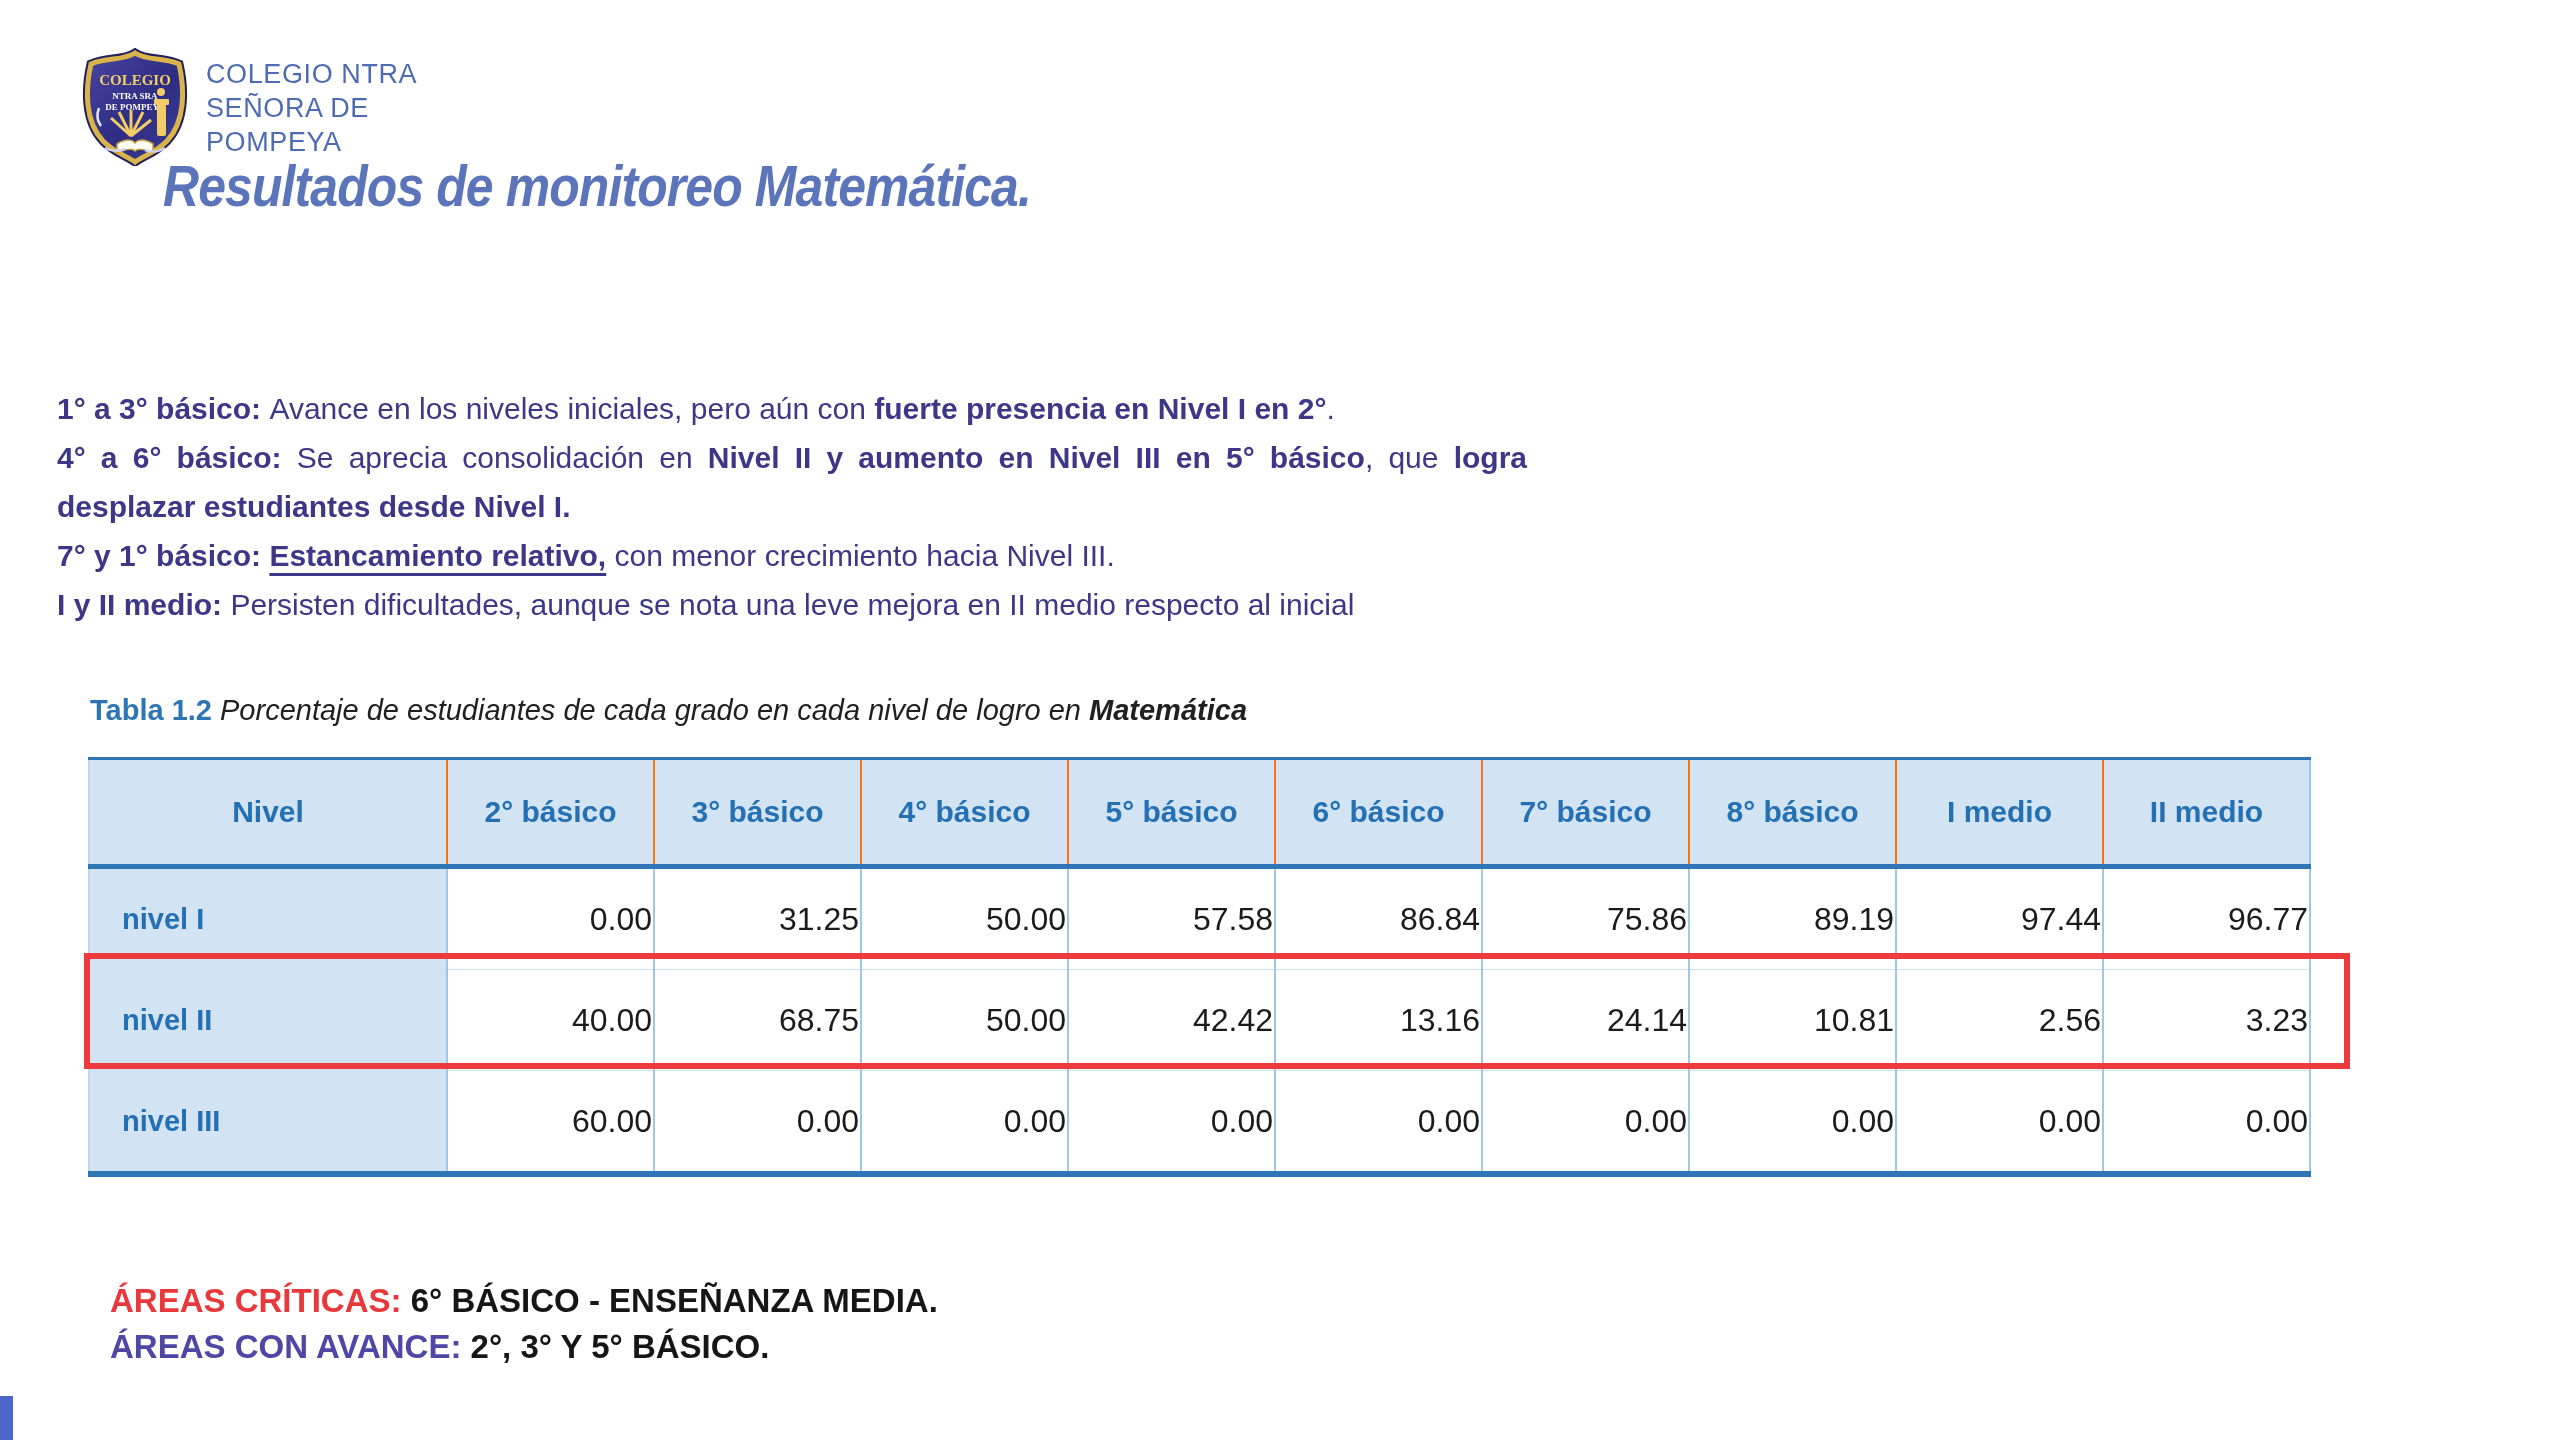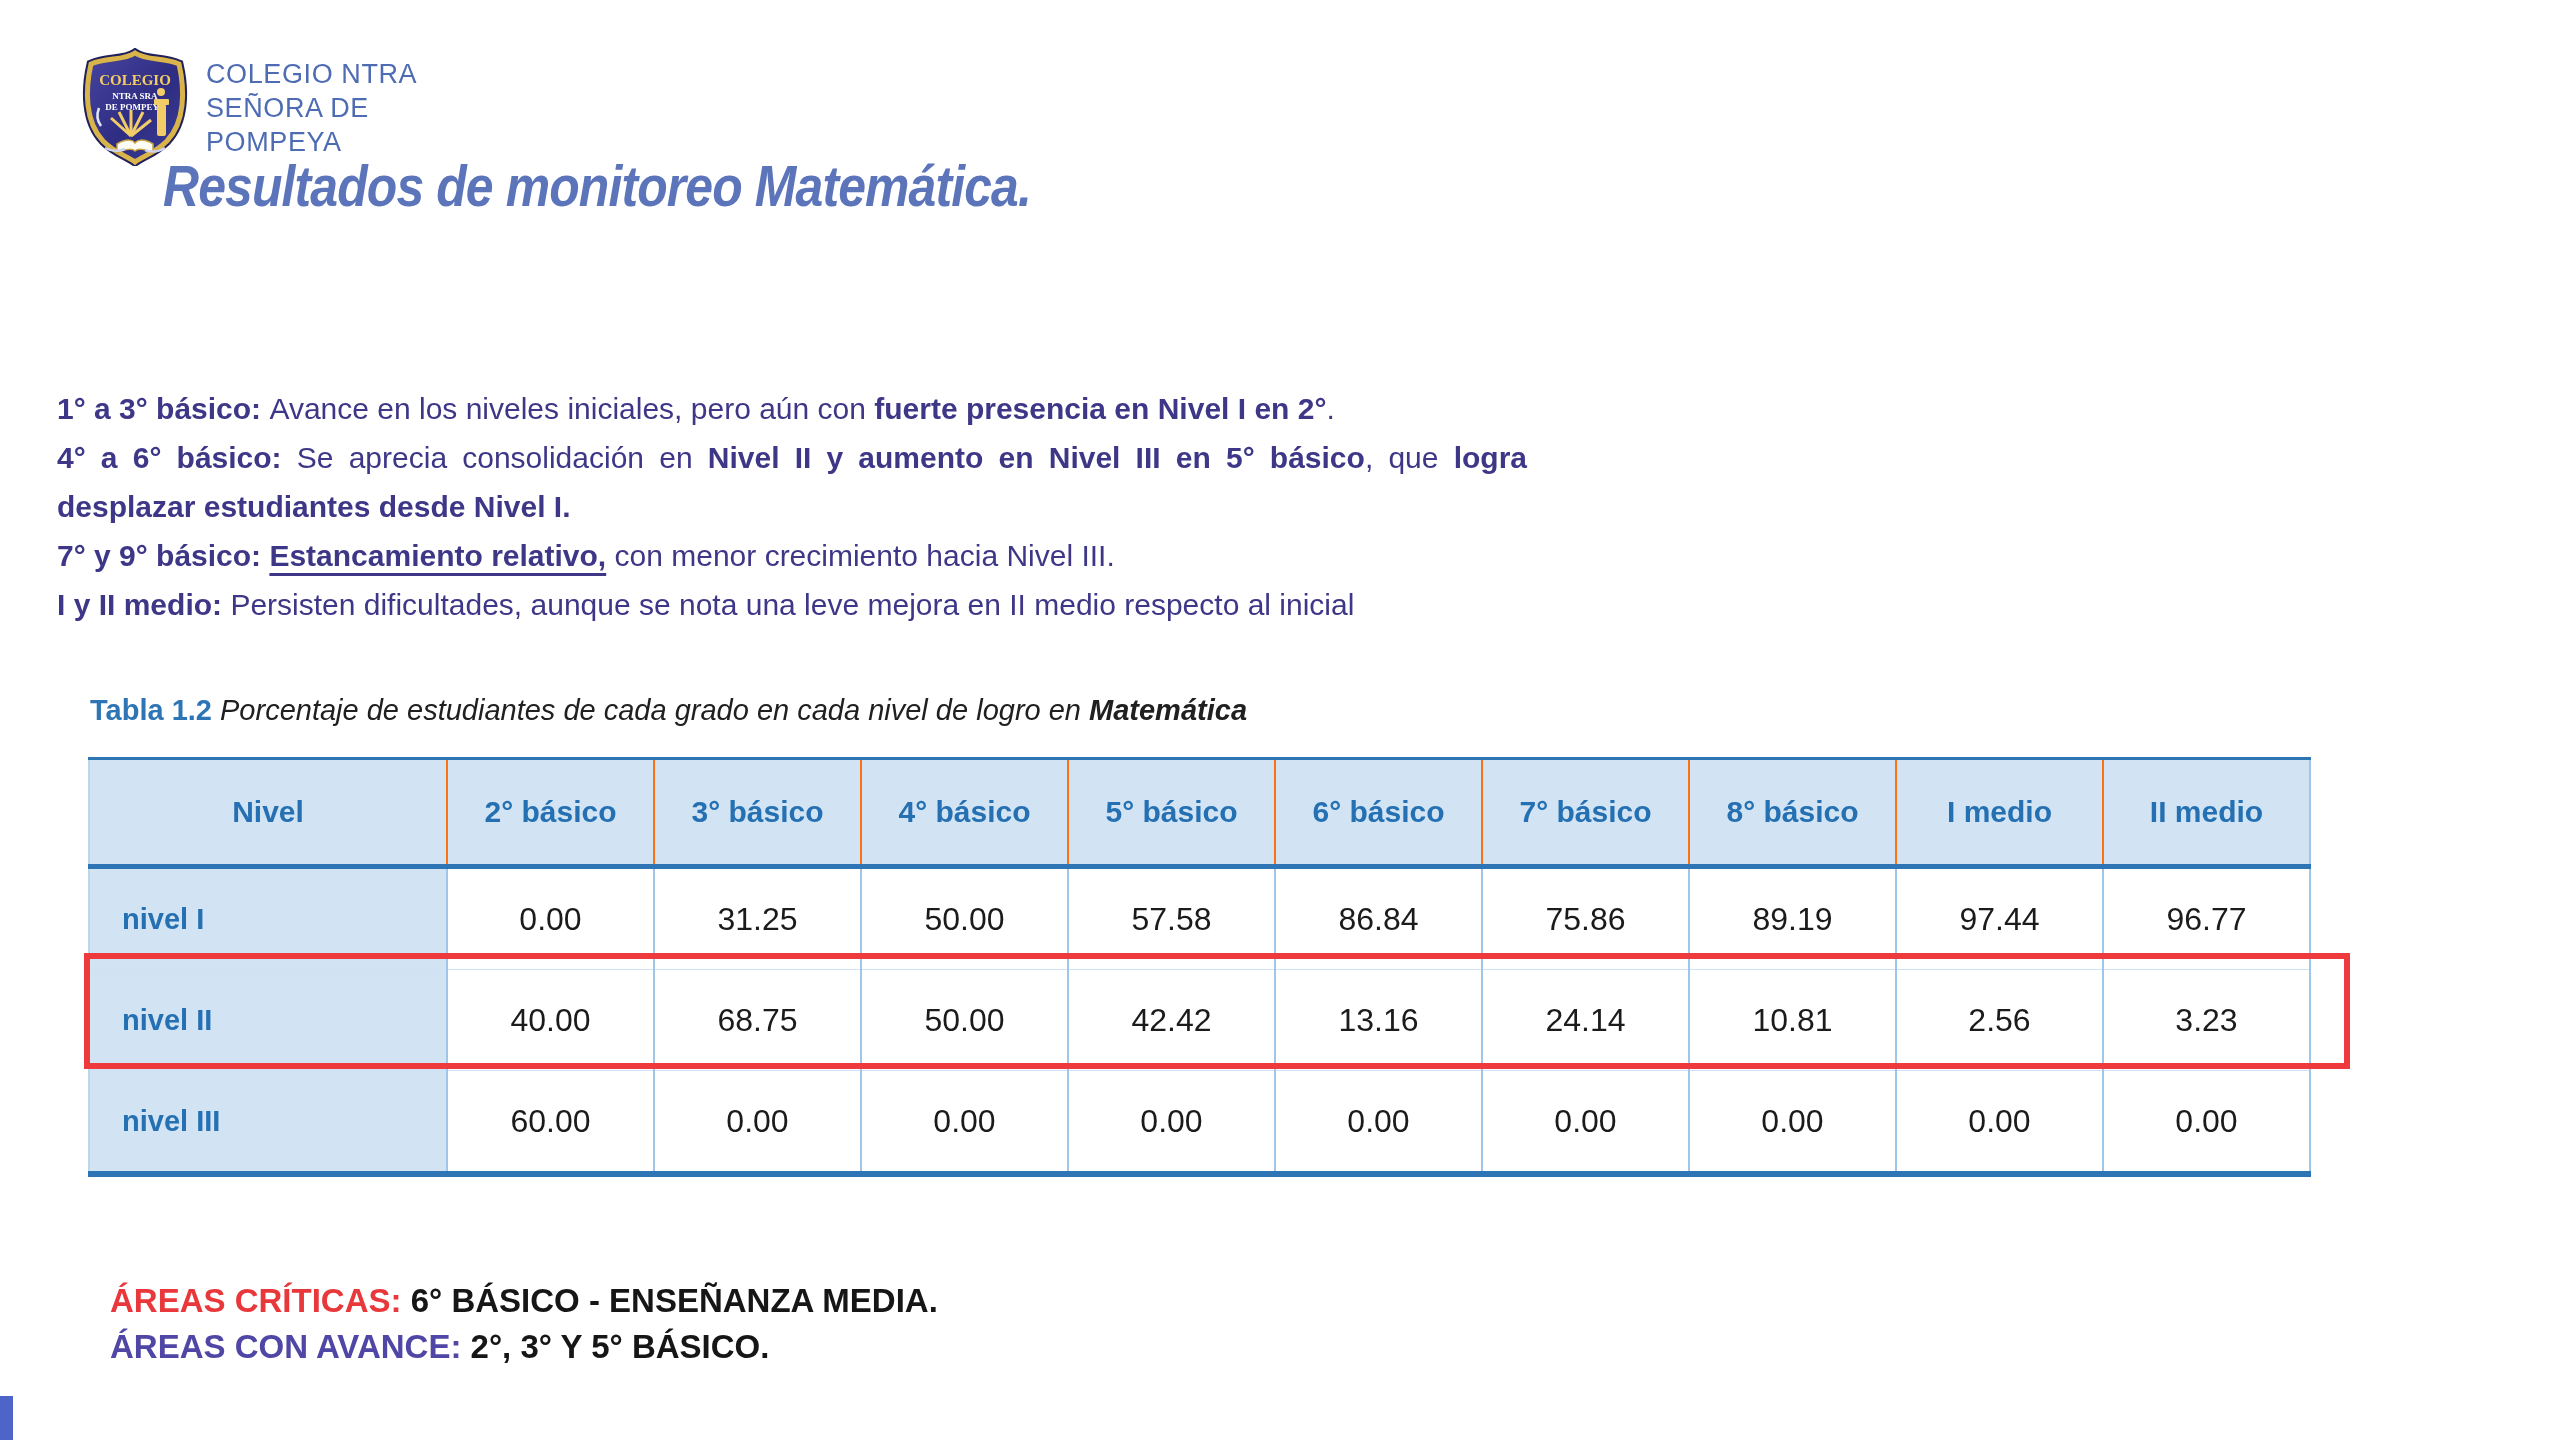--- a/index.html
+++ b/index.html
@@ -32,21 +32,21 @@
   
   .tbl-wrap{position:absolute;left:88px;top:757px;}
   table.results{border-collapse:collapse;table-layout:fixed;width:2222px;
                 border-top:3px solid #2e75b6;border-bottom:6px solid #2e75b6;
                 border-left:2px solid #bcd6ec;border-right:2px solid #9fc5e8;}
   table.results th{height:102px;background:#d2e4f3;color:#2470b3;font-size:30px;
                    font-weight:bold;text-align:center;vertical-align:middle;
                    border-bottom:5px solid #2e75b6;border-left:2px solid #f97316;}
   table.results th:first-child{border-left:none;}
   table.results td{height:98px;background:#ffffff;color:#1b1b1b;font-size:32px;
-                   text-align:center;vertical-align:middle;
+                   text-align:right;vertical-align:middle;
                    border-left:2px solid #9fc5e8;border-top:1px solid #cfe2f3;}
   table.results td.lbl{background:#d2e4f3;color:#2470b3;font-weight:bold;text-align:left;
                        padding-left:32px;font-size:29px;border-left:none;}
   .red-box{position:absolute;left:84px;top:953px;width:2266px;height:116px;
            border:6px solid #ee393d;box-sizing:border-box;pointer-events:none;}
 
   
   .nota{position:absolute;left:103px;top:1193px;font-size:32px;color:#3e3787;white-space:nowrap;}
   .areas{position:absolute;left:110px;top:1278px;font-size:33px;font-weight:bold;
          line-height:46px;white-space:nowrap;}
@@ -98,21 +98,21 @@
     <div>COLEGIO NTRA</div>
     <div>SEÑORA DE</div>
     <div>POMPEYA</div>
   </div>
 
   <div class="main-title">Resultados de monitoreo Matemática.</div>
 
   <div class="summary">
     <p class="p-nowrap"><span class="seg-b">1° a 3° básico: </span><span>Avance en los niveles iniciales, pero aún con </span><span class="seg-b">fuerte presencia en Nivel I en 2°</span><span>.</span></p>
     <p class="p-just"><span class="seg-b">4° a 6° básico: </span><span>Se aprecia consolidación en </span><span class="seg-b">Nivel II y aumento en Nivel III en 5° básico</span><span>, que </span><span class="seg-b">logra desplazar estudiantes desde Nivel I.</span></p>
-    <p class="p-nowrap"><span class="seg-b">7° y 9° básico: </span><span class="seg-b seg-u">Estancamiento relativo,</span><span> con menor crecimiento hacia Nivel III.</span></p>
+    <p class="p-nowrap"><span class="seg-b">7° y 1° básico: </span><span class="seg-b seg-u">Estancamiento relativo,</span><span> con menor crecimiento hacia Nivel III.</span></p>
     <p class="p-nowrap"><span class="seg-b">I y II medio: </span><span>Persisten dificultades, aunque se nota una leve mejora en II medio respecto al inicial</span></p>
   </div>
 
   <div class="tbl-caption"><span class="cap-label">Tabla 1.2 </span><span class="cap-it">Porcentaje de estudiantes de cada grado en cada nivel de logro en </span><span class="cap-it-b">Matemática</span></div>
 
   <div class="tbl-wrap">
     <table class="results">
       <colgroup>
         <col style="width:358px">
         <col span="9" style="width:207px">

